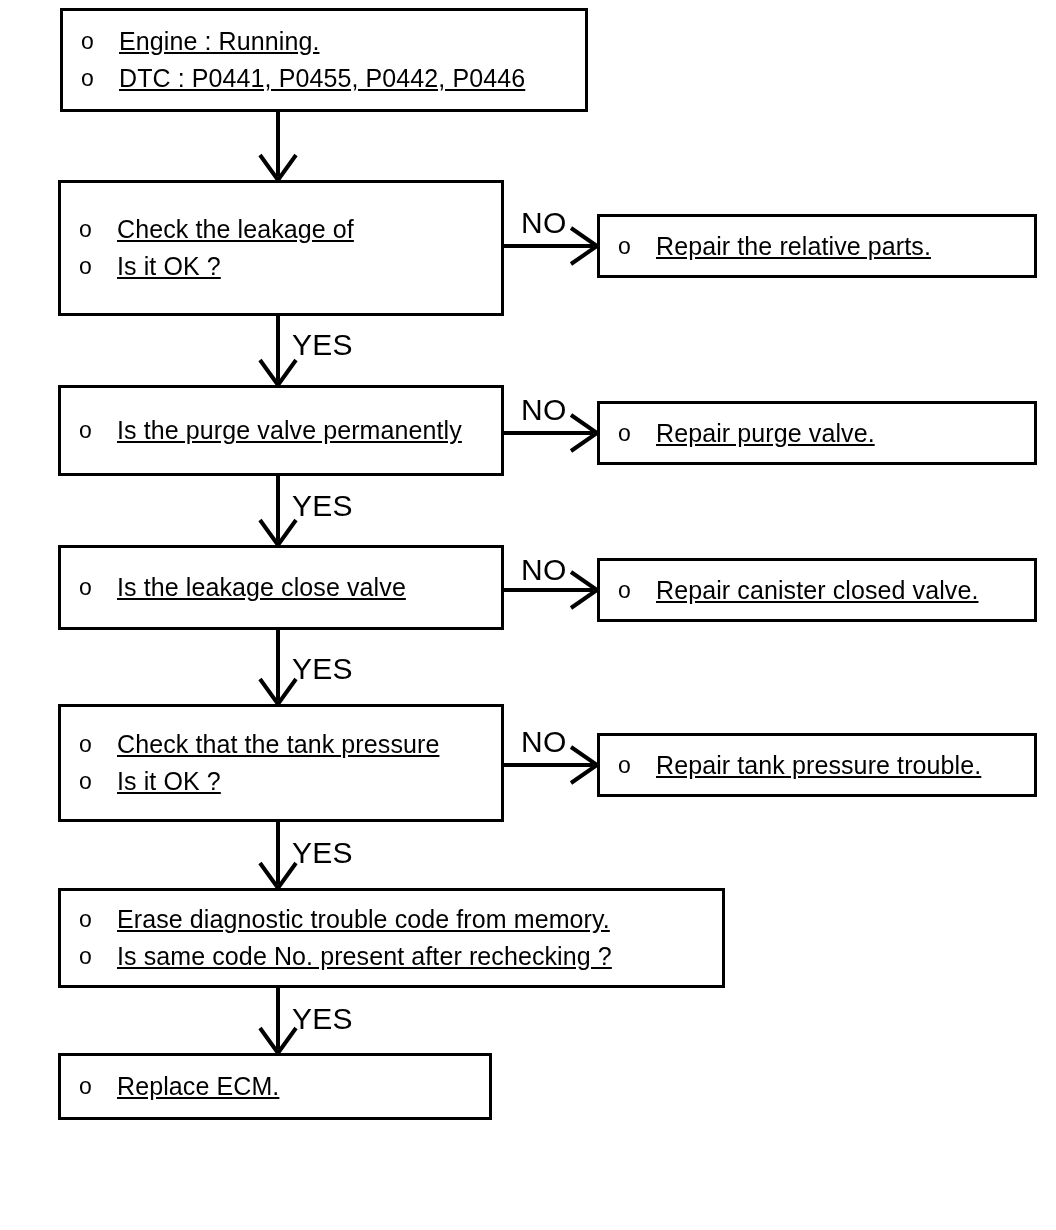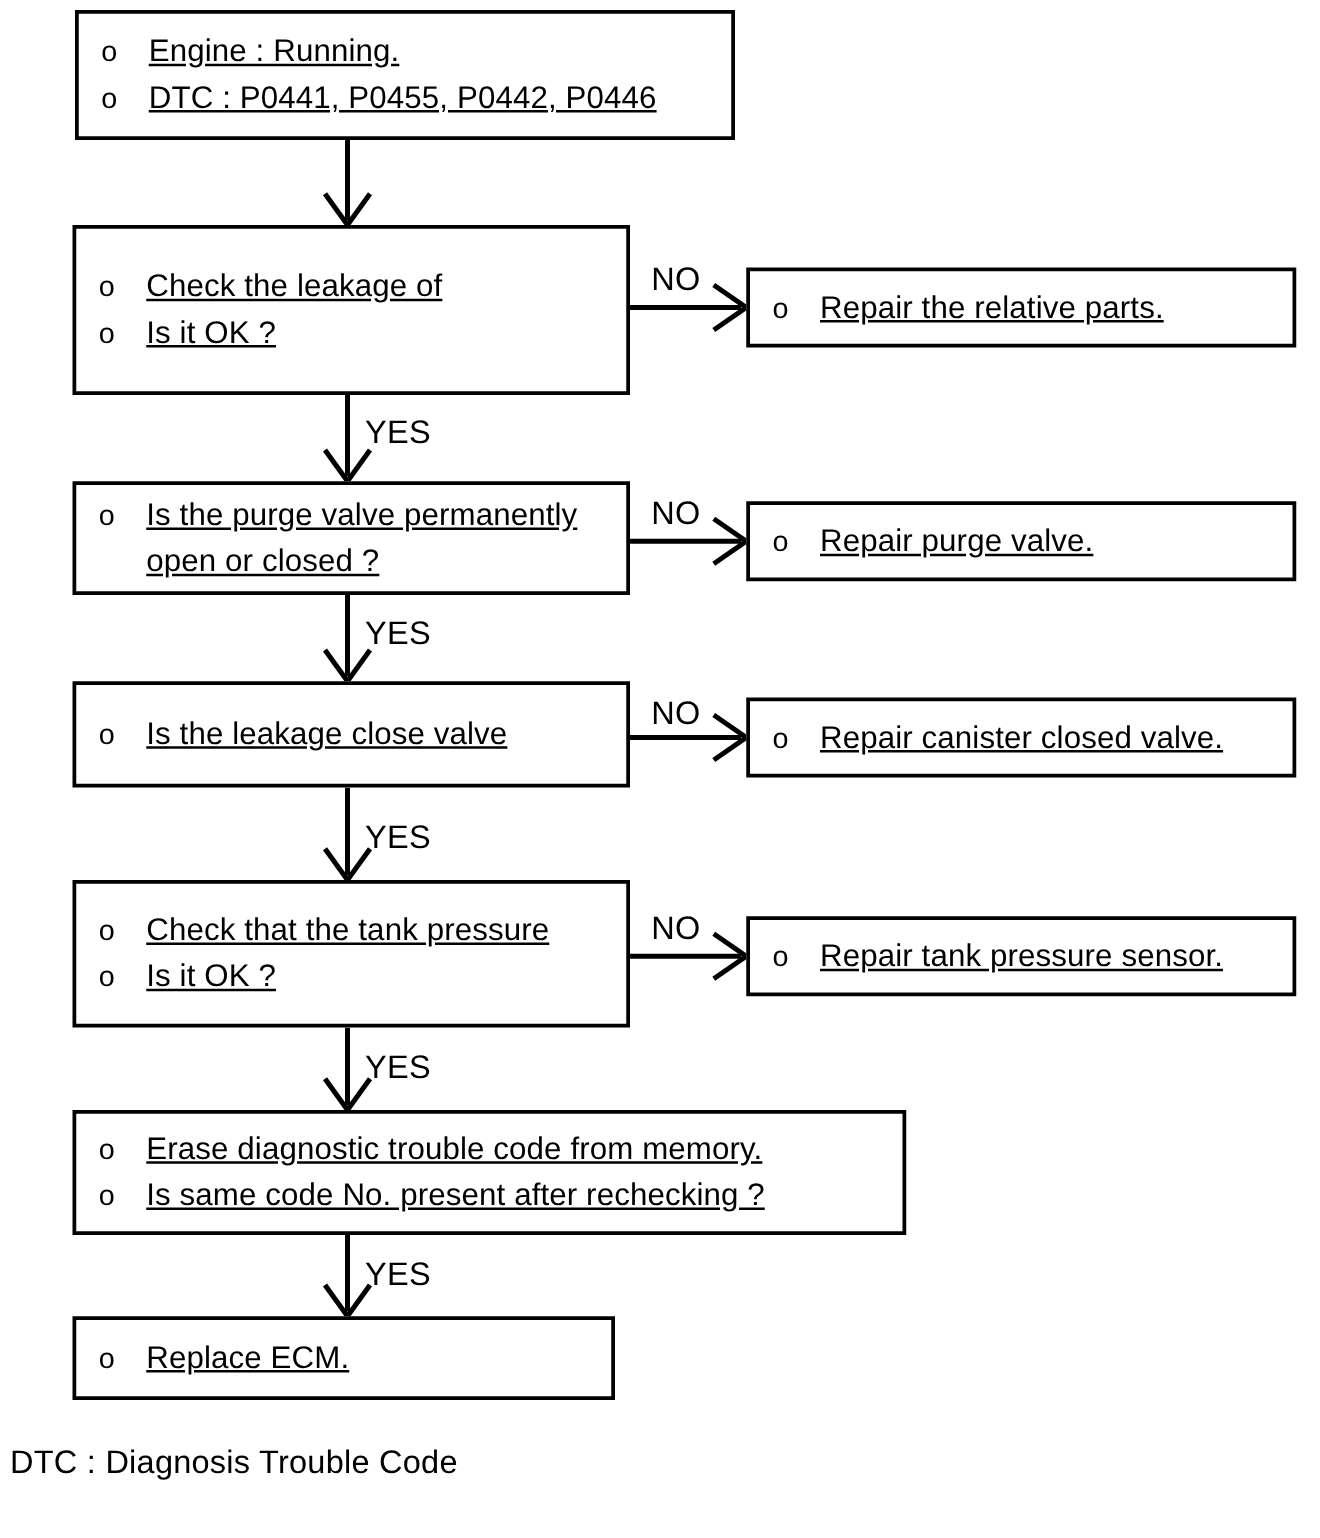--- a/index.html
+++ b/index.html
@@ -55,21 +55,21 @@
     visibility: hidden;
   }
   .btext {
     flex: 1 1 auto;
     text-decoration: underline;
   }
 
   
   .edge-label {
     position: absolute;
-    font-size: 26px;
+    font-size: 30px;
     line-height: 28px;
     white-space: nowrap;
     letter-spacing: 0.3px;
   }
 
   
   .legend {
     position: absolute;
     left: 8px;
     top: 1152px;
@@ -161,24 +161,20 @@
       </div>
     </div>
   </div>
 
   <div class="box" style="left:58px; top:385px; width:446px; height:91px;">
     <div class="box-lines">
       <div class="bline">
         <span class="bullet">o</span>
         <span class="btext">Is the purge valve permanently</span>
       </div>
-      <div class="bline">
-        <span class="bullet blank"></span>
-        <span class="btext">open or closed ?</span>
-      </div>
     </div>
   </div>
 
   <div class="box" style="left:597px; top:401px; width:440px; height:64px;">
     <div class="box-lines">
       <div class="bline">
         <span class="bullet">o</span>
         <span class="btext">Repair purge valve.</span>
       </div>
     </div>
@@ -212,21 +208,21 @@
         <span class="bullet">o</span>
         <span class="btext">Is it OK ?</span>
       </div>
     </div>
   </div>
 
   <div class="box" style="left:597px; top:733px; width:440px; height:64px;">
     <div class="box-lines">
       <div class="bline">
         <span class="bullet">o</span>
-        <span class="btext">Repair tank pressure sensor.</span>
+        <span class="btext">Repair tank pressure trouble.</span>
       </div>
     </div>
   </div>
 
   <div class="box" style="left:58px; top:888px; width:667px; height:100px;">
     <div class="box-lines">
       <div class="bline">
         <span class="bullet">o</span>
         <span class="btext">Erase diagnostic trouble code from memory.</span>
       </div>
@@ -251,16 +247,15 @@
   <div class="edge-label" style="left:521px; top:556px;">NO</div>
   <div class="edge-label" style="left:521px; top:728px;">NO</div>
 
   <div class="edge-label" style="left:292px; top:331px;">YES</div>
   <div class="edge-label" style="left:292px; top:492px;">YES</div>
   <div class="edge-label" style="left:292px; top:655px;">YES</div>
   <div class="edge-label" style="left:292px; top:839px;">YES</div>
   <div class="edge-label" style="left:292px; top:1005px;">YES</div>
 
   <div class="legend">
-    <div>DTC : Diagnosis Trouble Code</div>
   </div>
 
 </div>
 
 </body></html>

